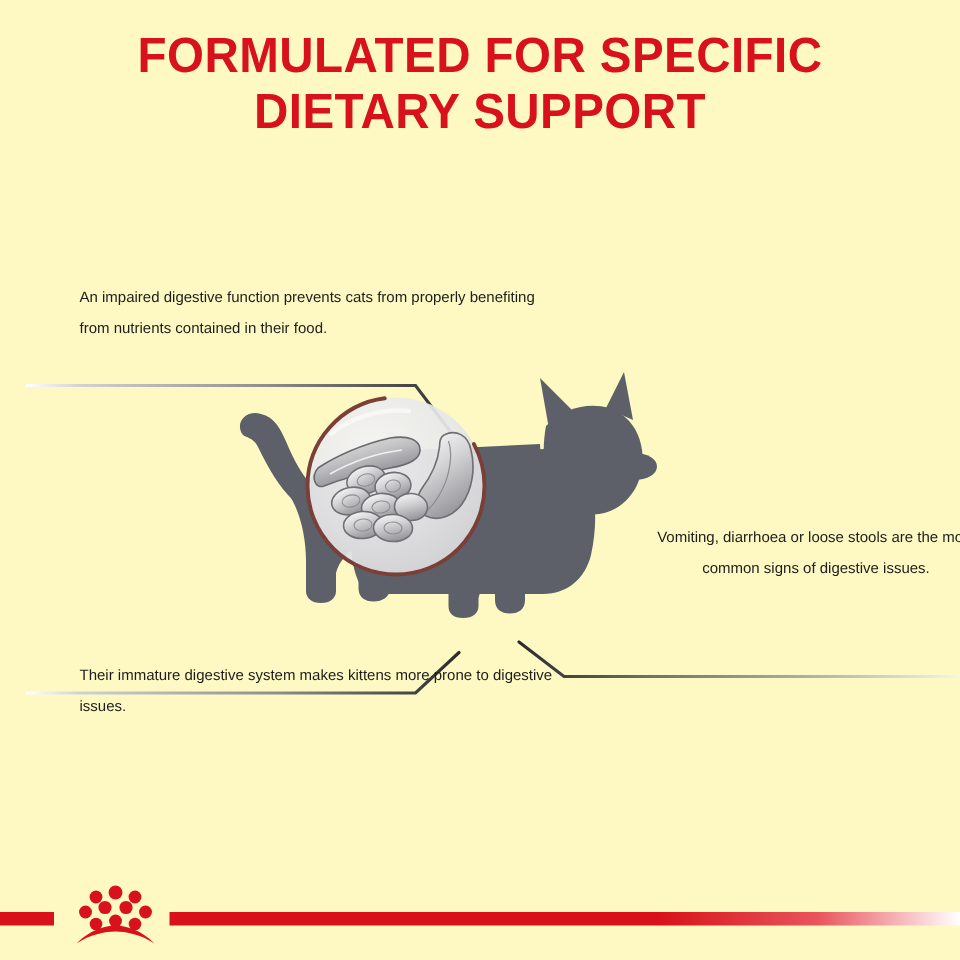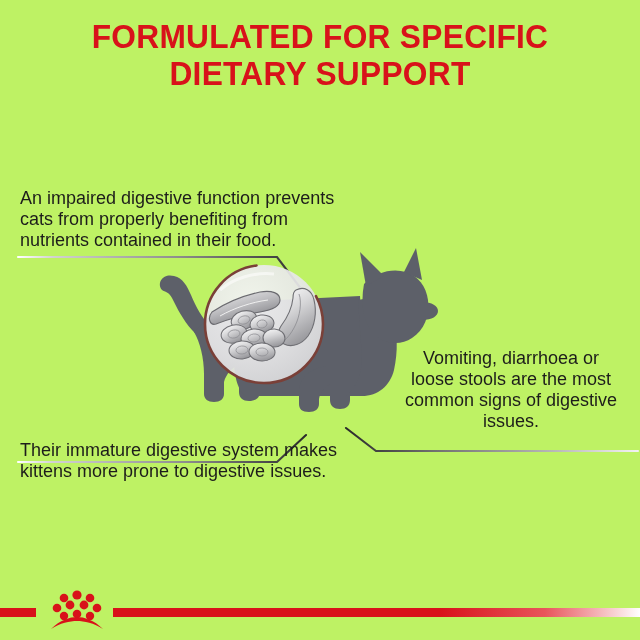--- a/index.html
+++ b/index.html
@@ -10,21 +10,21 @@
     width: 640px;
     height: 640px;
     background: #ffffff;
     font-family: "Liberation Sans", sans-serif;
     overflow: hidden;
   }
   #root {
     position: relative;
     width: 640px;
     height: 640px;
-    background: #bef264;
+    background: #fef9c3;
   }
 
   
   #title-block {
     position: absolute;
     left: 0;
     top: 18px;
     width: 640px;
     text-align: center;
   }
@@ -38,23 +38,24 @@
     letter-spacing: 0.3px;
     transform: scaleX(0.96);
     transform-origin: center;
     white-space: nowrap;
   }
 
   
   .callout {
     position: absolute;
     color: #1d1d1b;
-    font-size: 18px;
+    font-size: 10px;
     line-height: 21px;
     white-space: pre-line;
+    margin-left: 33px;
   }
   #callout-top-left {
     left: 20px;
     top: 188px;
     width: 320px;
     text-align: left;
   }
   #callout-bottom-left {
     left: 20px;
     top: 440px;

